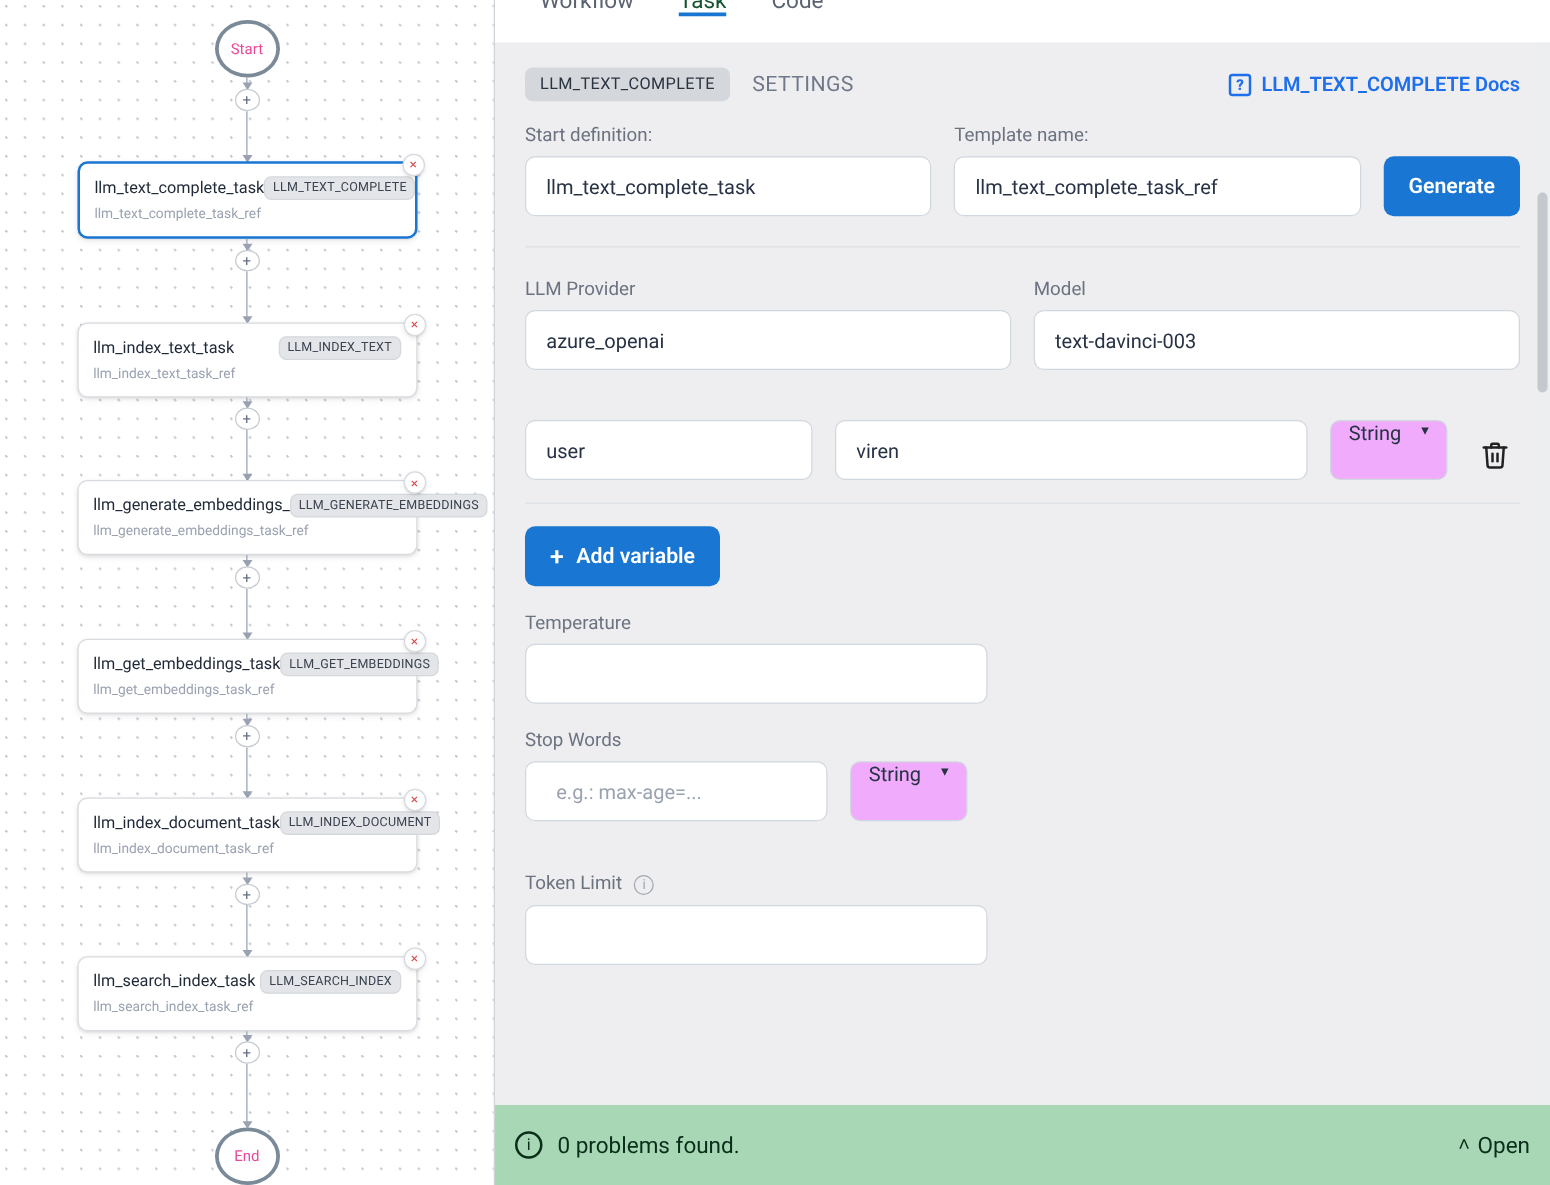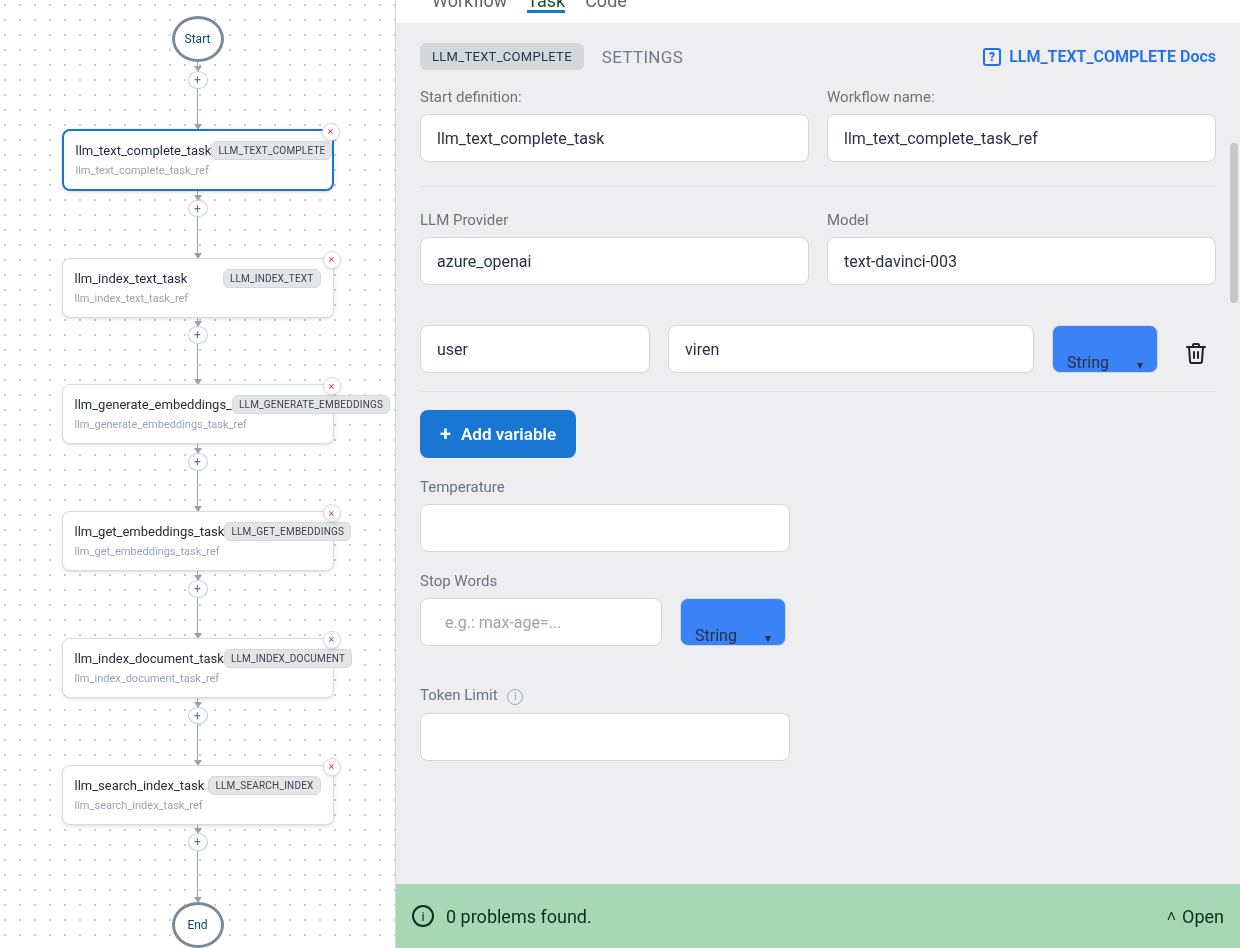--- a/index.html
+++ b/index.html
@@ -25,21 +25,21 @@
     width:396px;position:relative;flex:0 0 396px;
     border-right:1px solid var(--canvas-border);
     background-image:radial-gradient(circle at 1px 1px,var(--dot) 1px,transparent 1px);
     background-size:15px 15px;
     background-position:4px 4px;
   }
   .flow{position:absolute;inset:0;display:flex;flex-direction:column;align-items:center;padding-top:16px}
   .start,.end{
     width:52px;height:52px;border-radius:50%;
     border:3px solid #7a8a99;background:#fff;display:flex;align-items:center;justify-content:center;
-    font-size:12px;color:#0c4a6e
+    font-size:12px;color:#ec4899
   }
   .plus{
     width:20px;height:20px;border-radius:50%;border:1px solid #c6cbd2;background:#fff;display:flex;align-items:center;justify-content:center;color:#667085;font-size:12px;position:relative;z-index:2
   }
   .arrow{width:1px;background:#9aa2b1;position:relative}
   .arrow::after{content:"";position:absolute;bottom:-1px;left:-3px;width:0;height:0;border-left:4px solid transparent;border-right:4px solid transparent;border-top:6px solid #9aa2b1}
   .arrow.h10{height:10px}
   .arrow.h46{height:46px}
   .arrow.h58{height:58px}
 
@@ -55,21 +55,21 @@
     font-size:10px;padding:3px 6px;letter-spacing:.2px
   }
   .close{
     position:absolute;top:-8px;right:-8px;width:18px;height:18px;border-radius:50%;
     border:1px solid #d7dbe0;background:#fff;display:flex;align-items:center;justify-content:center;color:#d94545;font-size:11px;
     box-shadow:var(--node-shadow)
   }
 
   
   .panel{flex:1;display:flex;flex-direction:column;min-width:0}
-  .tabs-top{display:flex;align-items:flex-start;gap:20px;padding:0 36px;height:23px;color:#5b6370;font-size:18px}
+  .tabs-top{display:flex;align-items:flex-start;gap:36px;padding:0 36px;height:34px;color:#5b6370;font-size:18px}
   .tabs-top .tab{padding-bottom:10px;cursor:pointer;color:#5b6370}
   .tabs-top .tab.cutoff{height:12px;overflow:hidden;line-height:2px}
   .tabs-top .tab.active{color:#14532d;border-bottom:3px solid var(--blue)}
   .panel-body{flex:1;overflow:auto;background:var(--panel-bg);position:relative}
   .panel-scroll{padding:20px 24px 80px 24px}
   .tabs-sec{display:flex;align-items:center;gap:18px;margin-bottom:18px}
   .pill{
     background:#d4d7db;color:#2a3340;border-radius:6px;padding:6px 12px;font-size:13px;letter-spacing:.3px
   }
   .sectab{color:#70798a;font-size:17px;letter-spacing:.3px;cursor:pointer}
@@ -82,21 +82,21 @@
   .label .info{display:inline-flex;width:16px;height:16px;border:1.5px solid #a1a7b3;border-radius:50%;align-items:center;justify-content:center;font-size:11px;color:#a1a7b3;margin-left:6px}
   .input{
     height:48px;border:1px solid var(--border);background:#fff;border-radius:8px;padding:0 16px;font-size:16px;color:#273244;outline:none;width:100%
   }
   .input::placeholder{color:#9aa2b1}
   .btn{
     height:48px;border-radius:8px;padding:0 20px;font-size:17px;font-weight:600;border:none;cursor:pointer;display:inline-flex;align-items:center;gap:10px
   }
   .btn.primary{background:var(--blue);color:#fff}
   .select{
-    height:48px;border:1px solid var(--border);background:#3b82f6;border-radius:8px;padding:0 14px;font-size:16px;display:inline-flex;align-items:flex-end;gap:28px;color:#273244;cursor:pointer
+    height:48px;border:1px solid var(--border);background:#f0abfc;border-radius:8px;padding:0 14px;font-size:16px;display:inline-flex;align-items:flex-start;gap:16px;color:#273244;cursor:pointer
   }
   .select .caret{font-size:12px;color:#273244}
   .icon-btn{width:40px;height:40px;display:inline-flex;align-items:center;justify-content:center;background:transparent;border:none;cursor:pointer;color:#1f2937}
   .icon-trash svg{width:24px;height:24px}
   hr.sep{border:none;border-top:1px solid #dcdfe3;margin:24px 0}
   hr.sep.tight{margin:18px 0}
   .spacer-v{height:20px}
   .nowrap{white-space:nowrap}
 
   
@@ -230,23 +230,26 @@
           </a>
         </div>
 
         
         <div class="row">
           <div class="field grow">
             <span class="label">Start definition:</span>
             <input class="input" value="llm_text_complete_task" style="">
           </div>
           <div class="field grow">
-            <span class="label">Workflow name:</span>
+            <span class="label">Template name:</span>
             <input class="input" value="llm_text_complete_task_ref" style="">
           </div>
+          <button class="btn primary nowrap">
+            <span>Generate</span>
+          </button>
         </div>
 
         <hr class="sep">
 
         
         <div class="row">
           <div class="field" style="flex:1">
             <span class="label">LLM Provider</span>
             <input class="input" value="azure_openai" style="">
           </div>

